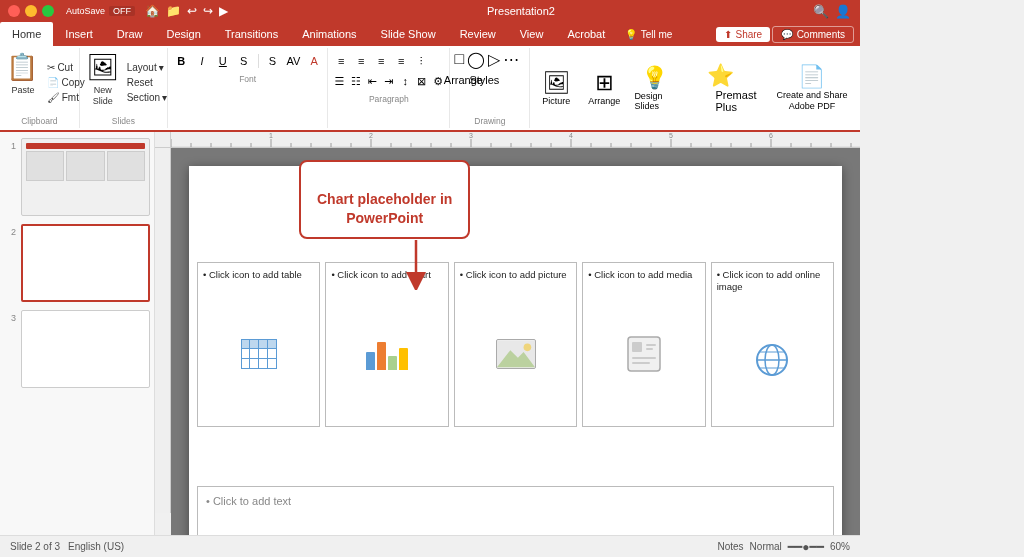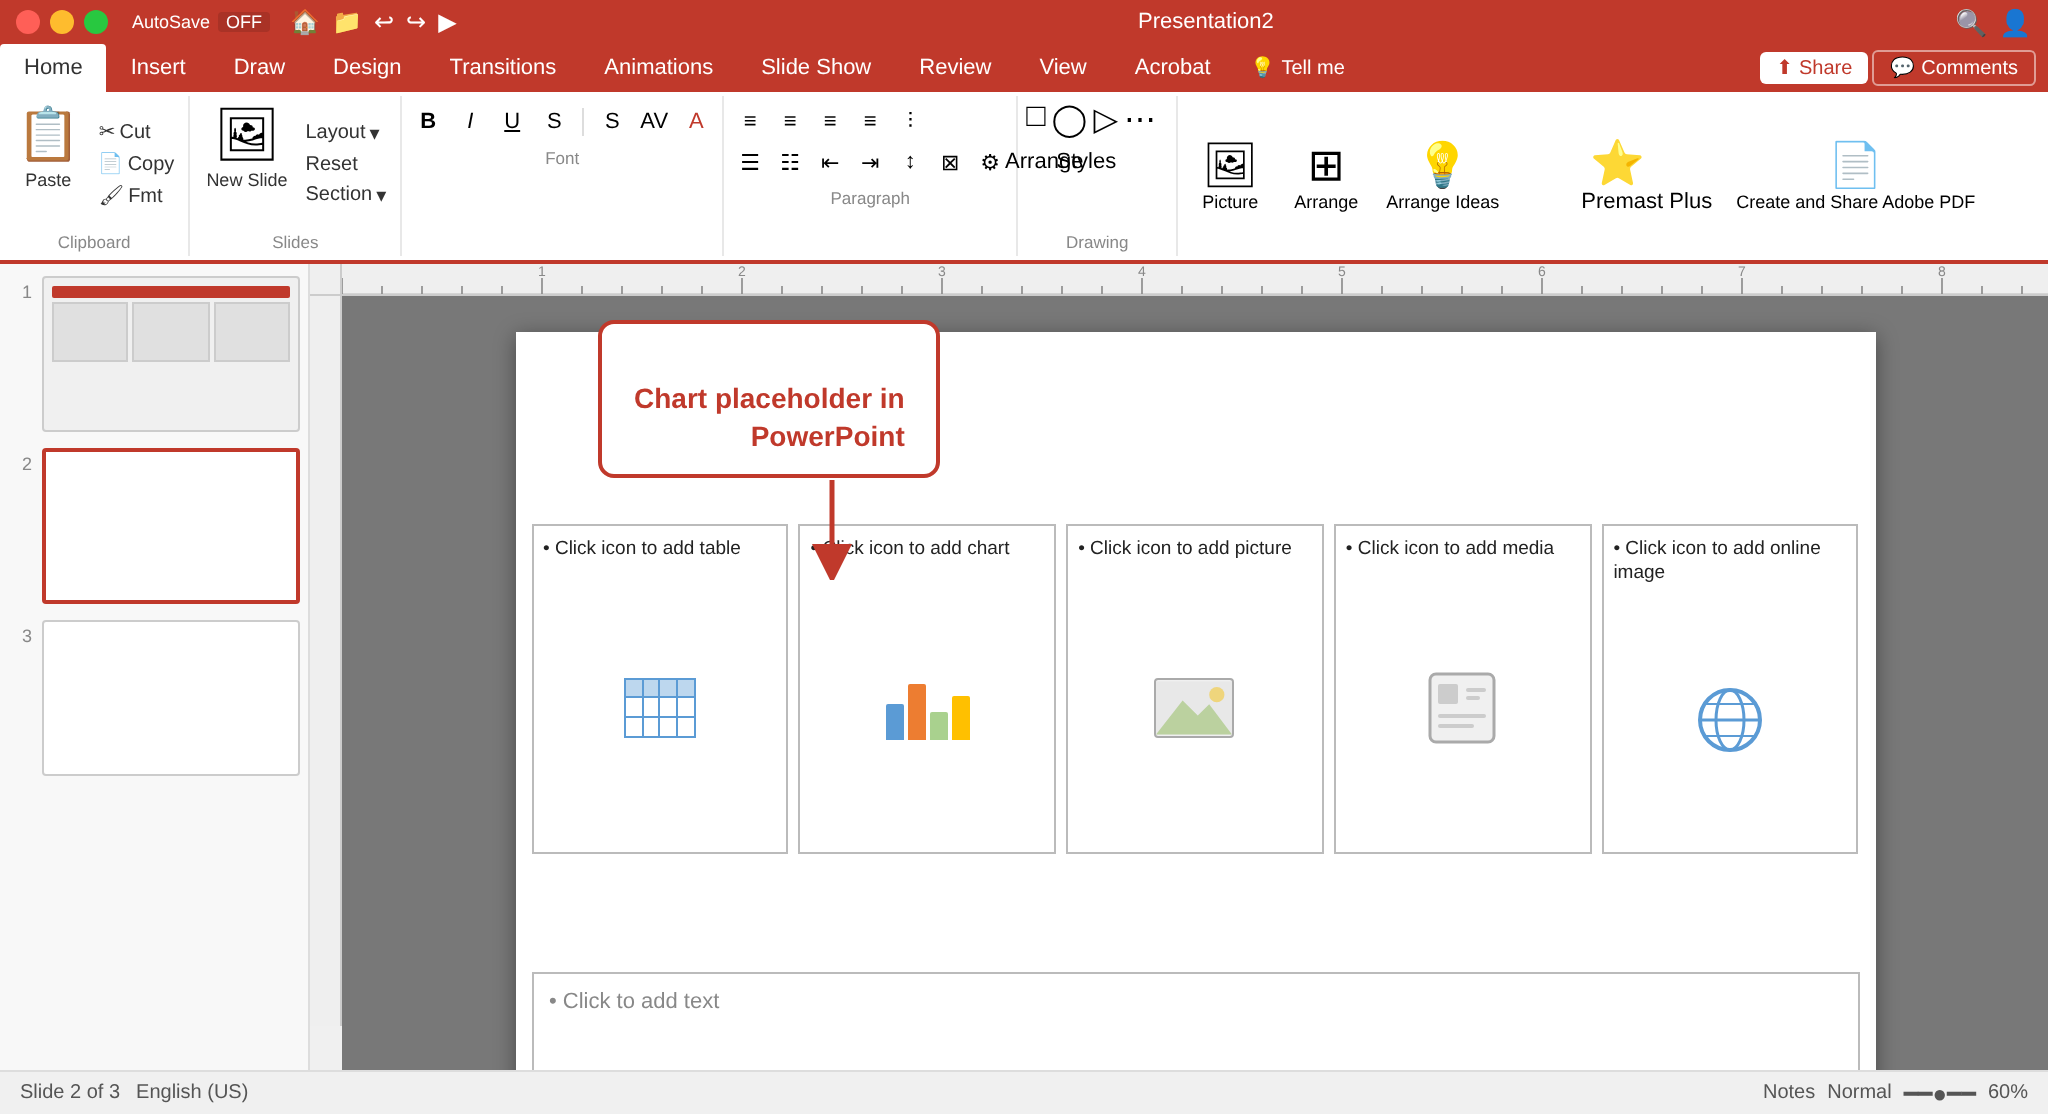--- a/index.html
+++ b/index.html
@@ -50,21 +50,21 @@
       font-size: 9px;
       padding: 0 4px;
       border-radius: 2px;
       cursor: pointer;
     }
     .top-toolbar-title { flex: 1; text-align: center; font-size: 11px; color: white; font-weight: 500; }
     .top-toolbar-right { display: flex; gap: 6px; align-items: center; }
     .top-toolbar-right-icon { font-size: 13px; color: white; cursor: pointer; }
 
     .whole-page {
-      width: 1024px;
+      width: 860px;
       height: 557px;
       overflow: hidden;
       position: relative;
     }
 
     .content-wrapper {
       display: flex;
       flex-direction: column;
       height: 557px;
     }
@@ -268,21 +268,21 @@
       position: absolute;
       top: 12px;
       left: 128px;
       background: white;
       border: 2.5px solid #c0392b;
       border-radius: 8px;
       padding: 8px 16px;
       font-size: 14px;
       font-weight: bold;
       color: #c0392b;
-      text-align: right;
+      text-align: center;
       z-index: 20;
       line-height: 1.4;
       white-space: pre-line;
     }
     .callout-arrow {
       position: absolute;
       top: 92px;
       left: 233px;
       z-index: 20;
       color: #c0392b;
@@ -543,21 +543,21 @@
           <div style="display:flex;flex-direction:column;align-items:center;padding:4px;cursor:pointer;min-width:44px;">
             <span style="font-size:22px;">🖼</span>
             <span style="font-size:9px;">Picture</span>
           </div>
           <div style="display:flex;flex-direction:column;align-items:center;padding:4px;cursor:pointer;min-width:44px;">
             <span style="font-size:22px;">⊞</span>
             <span style="font-size:9px;">Arrange</span>
           </div>
           <div style="display:flex;flex-direction:column;align-items:center;padding:4px;cursor:pointer;min-width:44px;">
             <span style="font-size:22px;">💡</span>
-            <span style="font-size:9px;">Arrange Ideas</span>
+            <span style="font-size:9px;">Design Slides</span>
           </div>
           <div style="display:flex;flex-direction:column;align-items:center;padding:4px;cursor:pointer;min-width:44px;">
             <span style="font-size:22px;">⭐</span>
             <span style="font-size:11px;padding-left:29px;">Premast Plus</span>
           </div>
           <div style="display:flex;flex-direction:column;align-items:center;padding:4px;cursor:pointer;min-width:60px;">
             <span style="font-size:22px;">📄</span>
             <span style="font-size:9px;text-align:center;line-height:1.2;">Create and Share Adobe PDF</span>
           </div>
         </div>

